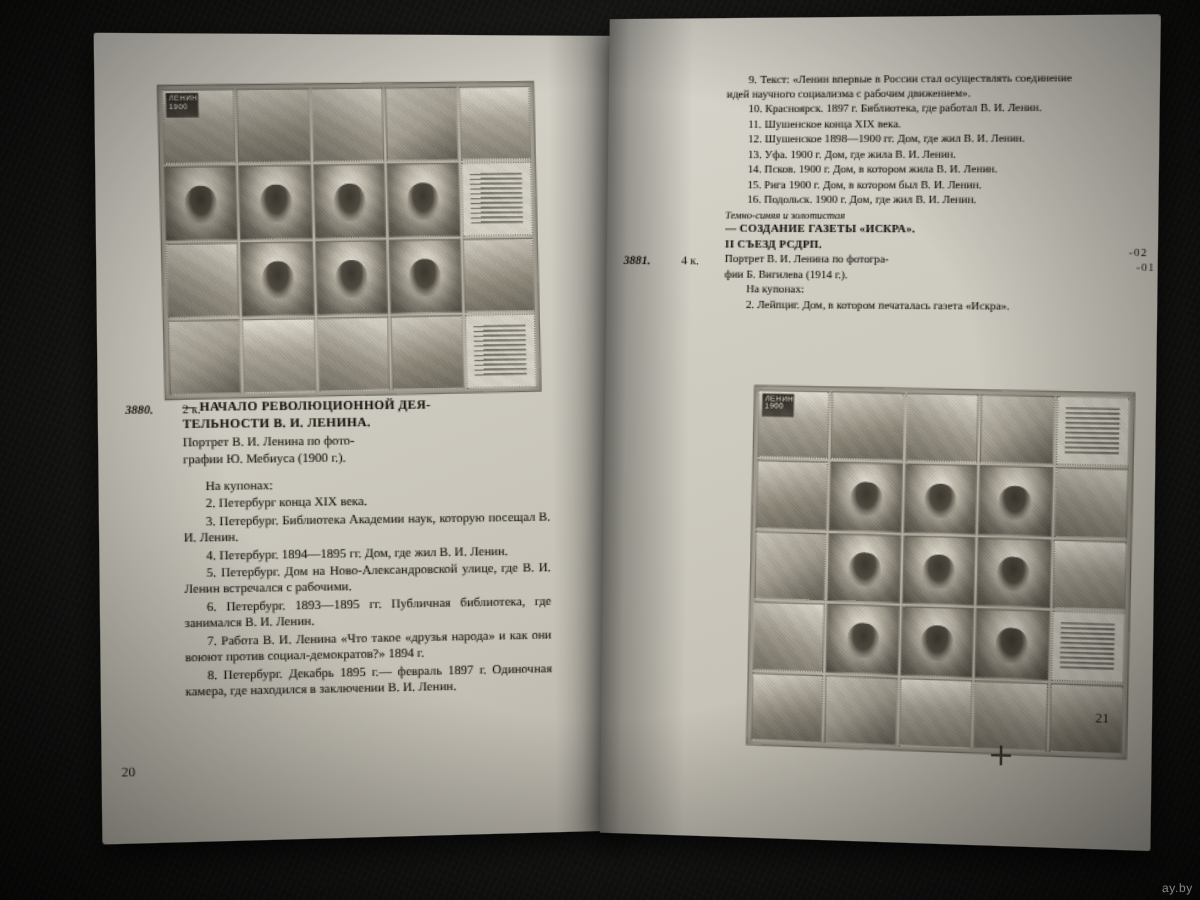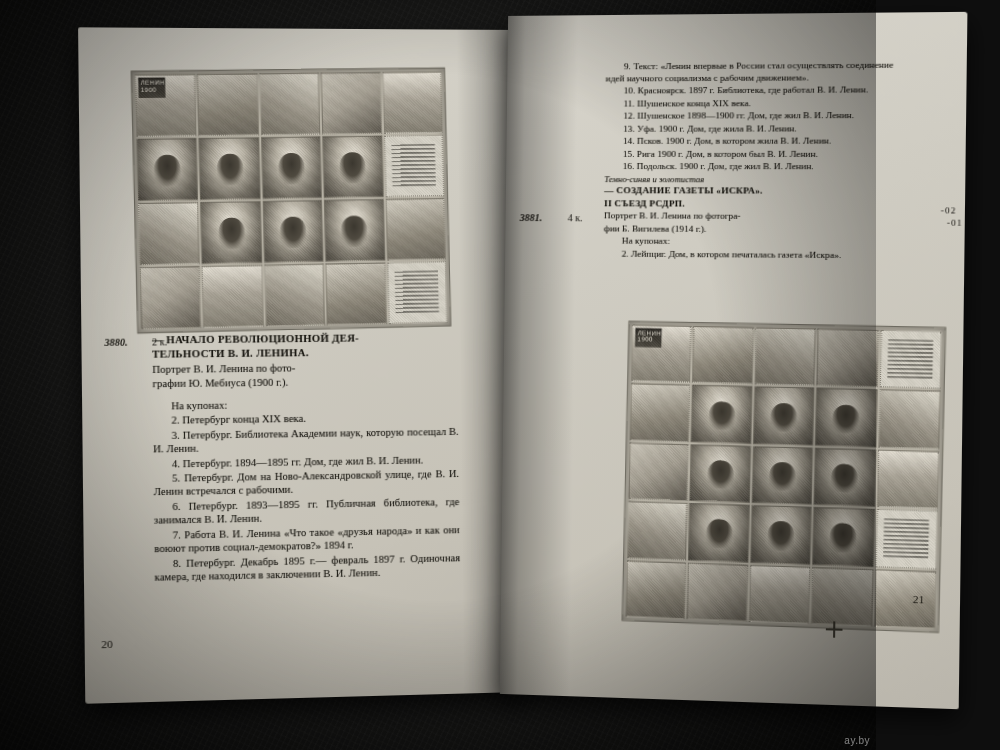--- a/index.html
+++ b/index.html
@@ -8,21 +8,21 @@
     background: #0e0e0e;
   }
   body {
     width: 1000px;
     height: 750px;
     overflow: hidden;
     font-family: "Liberation Sans", sans-serif;
   }
   #scene {
     position: relative;
-    width: 876px;
+    width: 1000px;
     height: 750px;
     background:
       radial-gradient(ellipse at 50% 45%, #2e2d2b 0%, #1a1a19 45%, #0d0d0c 100%);
   }
   
   #scene::before {
     content: "";
     position: absolute;
     inset: 0;
     background:

